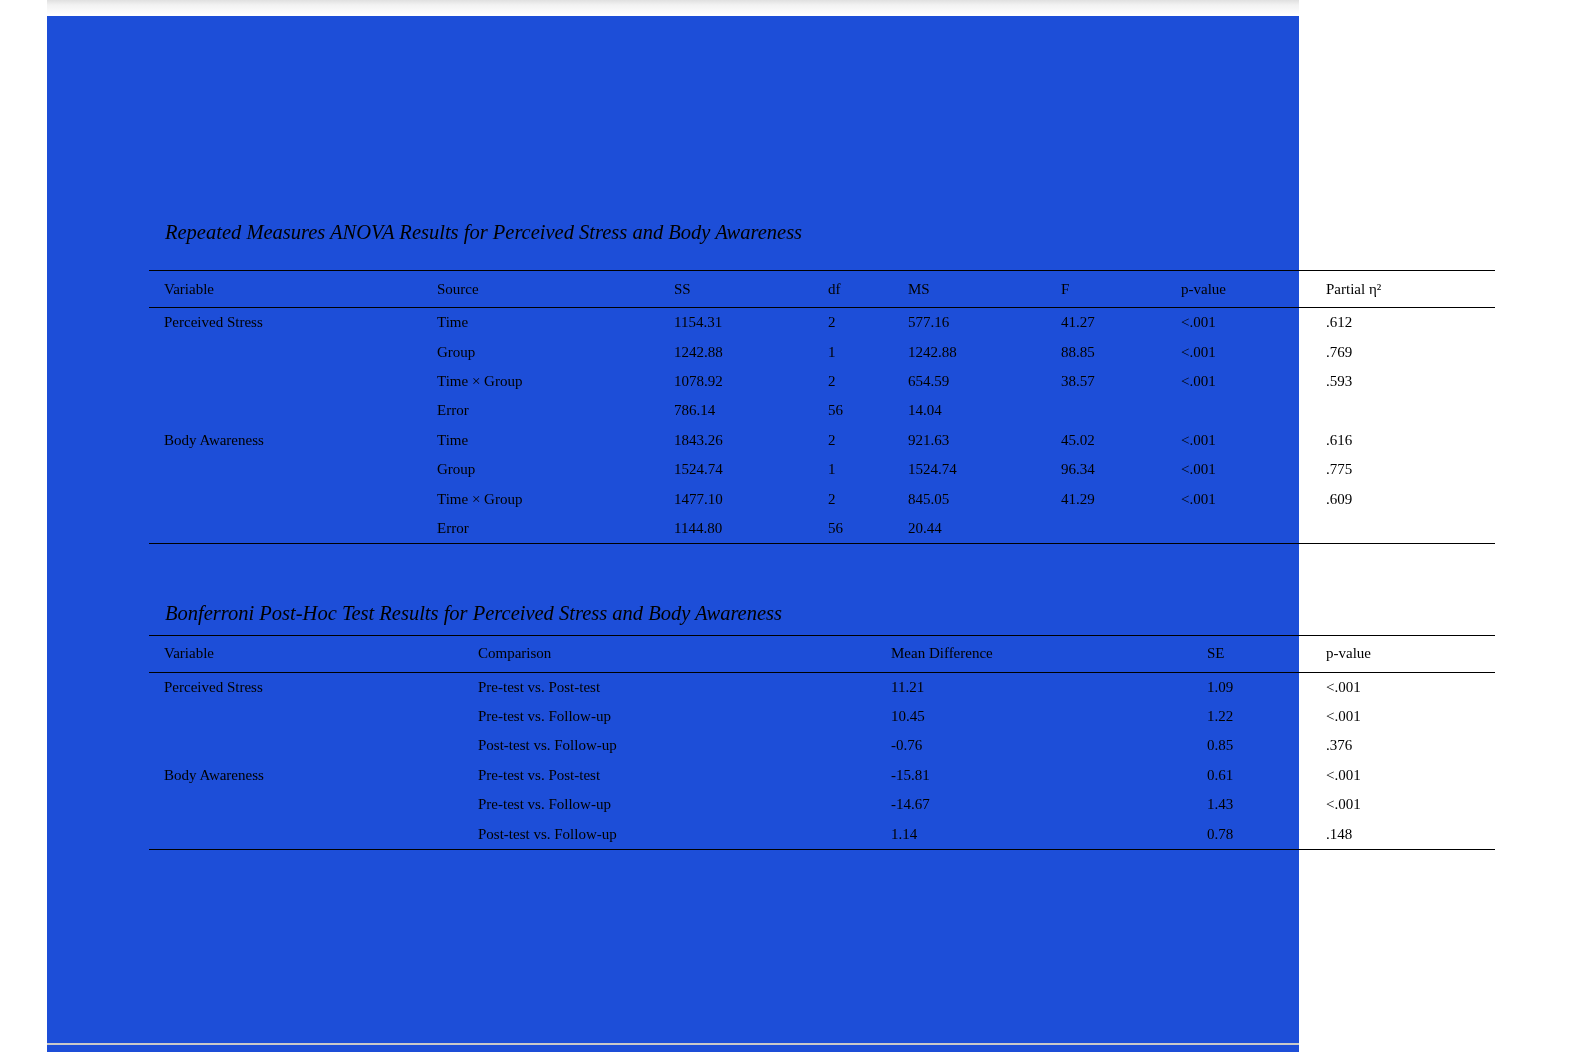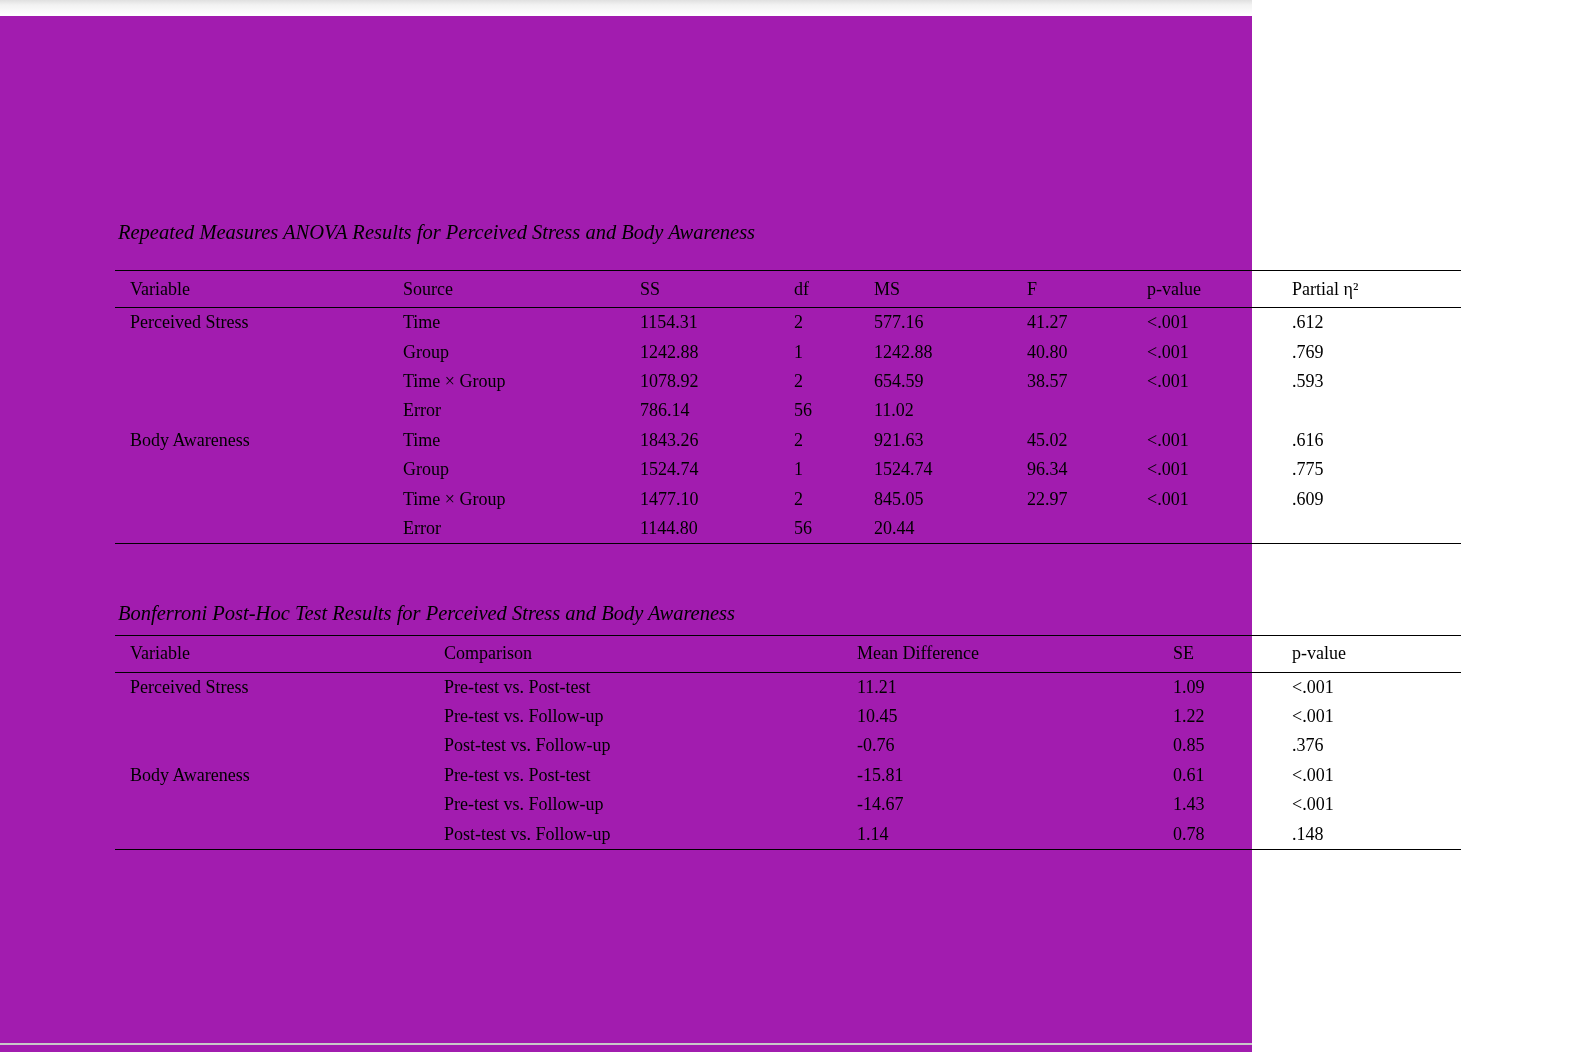--- a/index.html
+++ b/index.html
@@ -4,45 +4,45 @@
 <style>
   * { box-sizing: border-box; }
   html, body { margin: 0; padding: 0; }
   body {
     width: 1582px; height: 1052px;
     background: #ffffff;
     overflow: hidden;
     font-family: "Liberation Serif", "DejaVu Serif", serif;
     color: #000000;
   }
-  .screen { position: relative; width: 1252px; height: 1052px; background: #a21caf; }
+  .screen { position: relative; width: 1252px; height: 1052px; background: #1d4ed8; margin-left: 47px; }
 
   .top-fade {
     position: absolute; left: 0; top: 0; width: 100%; height: 16px;
     background: linear-gradient(to bottom, #dededе 0px, #e3e3e3 1px, #f3f3f3 6px, #ffffff 15px);
     background: linear-gradient(to bottom, #e0e0e0 0px, #f2f2f2 5px, #ffffff 15px);
   }
   .bottom-rule {
     position: absolute; left: 0; top: 1043px; width: 100%; height: 2px;
     background: #c9c9c9;
   }
 
   .table-title {
     position: absolute; left: 118px; margin: 0;
     font-size: 20.5px; font-weight: 400; font-style: italic;
     line-height: 28px; white-space: nowrap;
   }
   #title-anova   { top: 218px; }
   #title-posthoc { top: 599px; }
 
   .apa-table {
-    position: absolute; left: 115px; width: 1346px;
+    position: absolute; left: 102px; width: 1346px;
     border-top: 1.5px solid #000;
     border-bottom: 1.5px solid #000;
-    font-size: 18px;
+    font-size: 15px;
     text-align: center;
   }
   #table-anova   { top: 270px; }
   #table-posthoc { top: 635px; }
 
   .trow {
     display: grid; align-items: center;
     padding-left: 15px; height: 29.4px;
     white-space: nowrap;
   }
@@ -93,40 +93,40 @@
           <span class="cell">41.27</span>
           <span class="cell">&lt;.001</span>
           <span class="cell">.612</span>
         </div>
         <div class="trow cols-anova">
           <span class="cell"></span>
           <span class="cell">Group</span>
           <span class="cell">1242.88</span>
           <span class="cell">1</span>
           <span class="cell">1242.88</span>
-          <span class="cell">40.80</span>
+          <span class="cell">88.85</span>
           <span class="cell">&lt;.001</span>
           <span class="cell">.769</span>
         </div>
         <div class="trow cols-anova">
           <span class="cell"></span>
           <span class="cell">Time × Group</span>
           <span class="cell">1078.92</span>
           <span class="cell">2</span>
           <span class="cell">654.59</span>
           <span class="cell">38.57</span>
           <span class="cell">&lt;.001</span>
           <span class="cell">.593</span>
         </div>
         <div class="trow cols-anova">
           <span class="cell"></span>
           <span class="cell">Error</span>
           <span class="cell">786.14</span>
           <span class="cell">56</span>
-          <span class="cell">11.02</span>
+          <span class="cell">14.04</span>
           <span class="cell"></span>
           <span class="cell"></span>
           <span class="cell"></span>
         </div>
         <div class="trow cols-anova">
           <span class="cell">Body Awareness</span>
           <span class="cell">Time</span>
           <span class="cell">1843.26</span>
           <span class="cell">2</span>
           <span class="cell">921.63</span>
@@ -143,21 +143,21 @@
           <span class="cell">96.34</span>
           <span class="cell">&lt;.001</span>
           <span class="cell">.775</span>
         </div>
         <div class="trow cols-anova">
           <span class="cell"></span>
           <span class="cell">Time × Group</span>
           <span class="cell">1477.10</span>
           <span class="cell">2</span>
           <span class="cell">845.05</span>
-          <span class="cell">22.97</span>
+          <span class="cell">41.29</span>
           <span class="cell">&lt;.001</span>
           <span class="cell">.609</span>
         </div>
         <div class="trow cols-anova">
           <span class="cell"></span>
           <span class="cell">Error</span>
           <span class="cell">1144.80</span>
           <span class="cell">56</span>
           <span class="cell">20.44</span>
           <span class="cell"></span>

